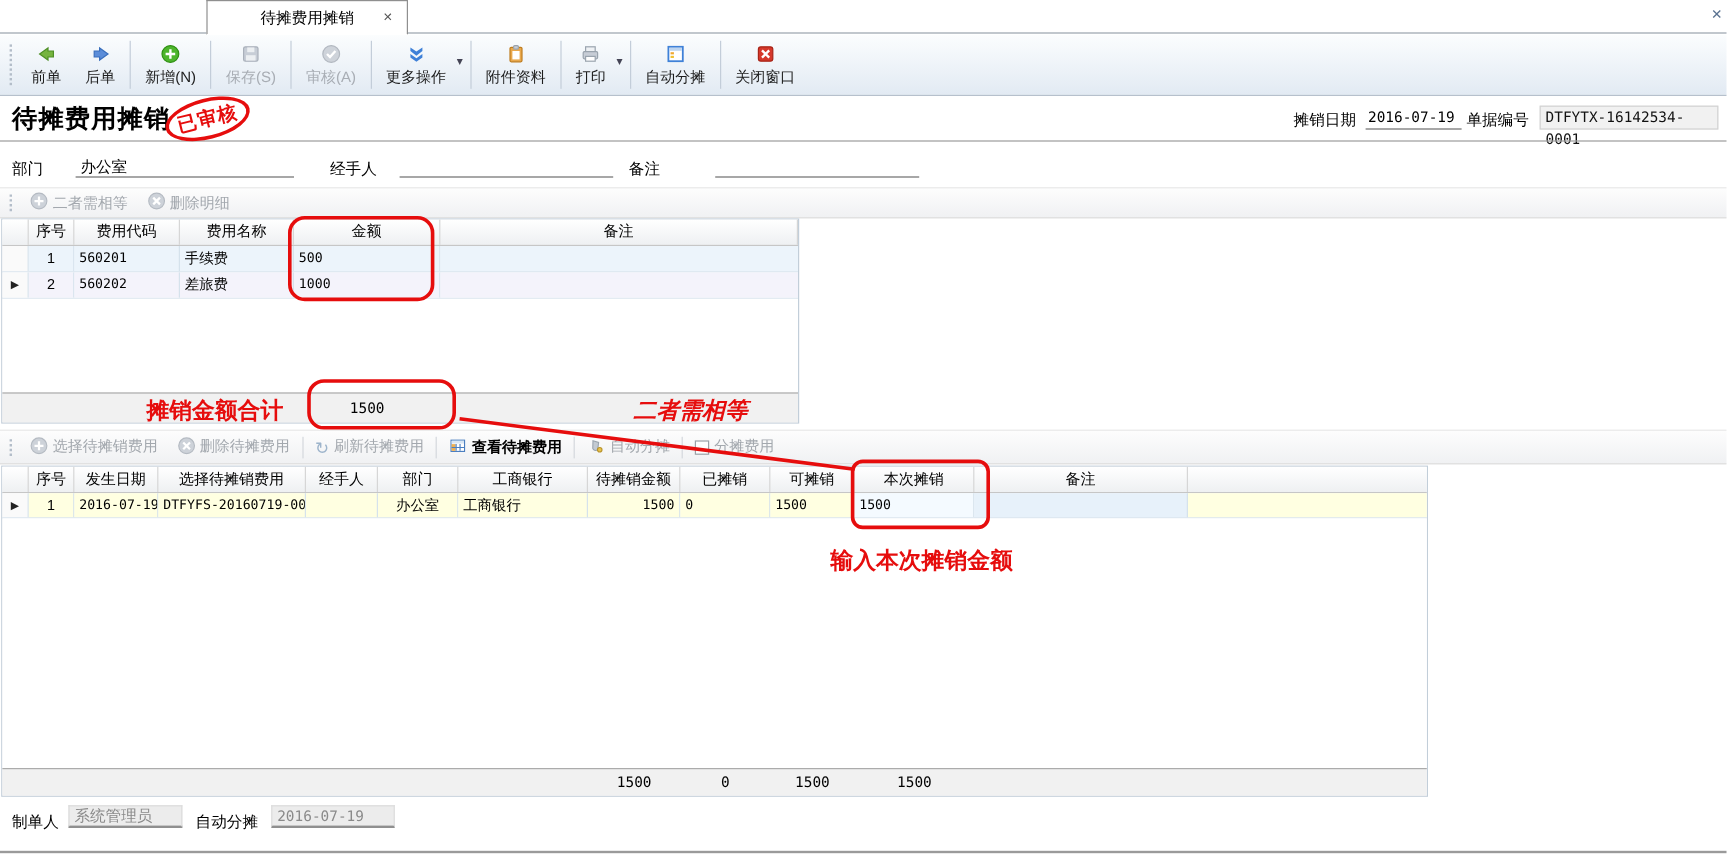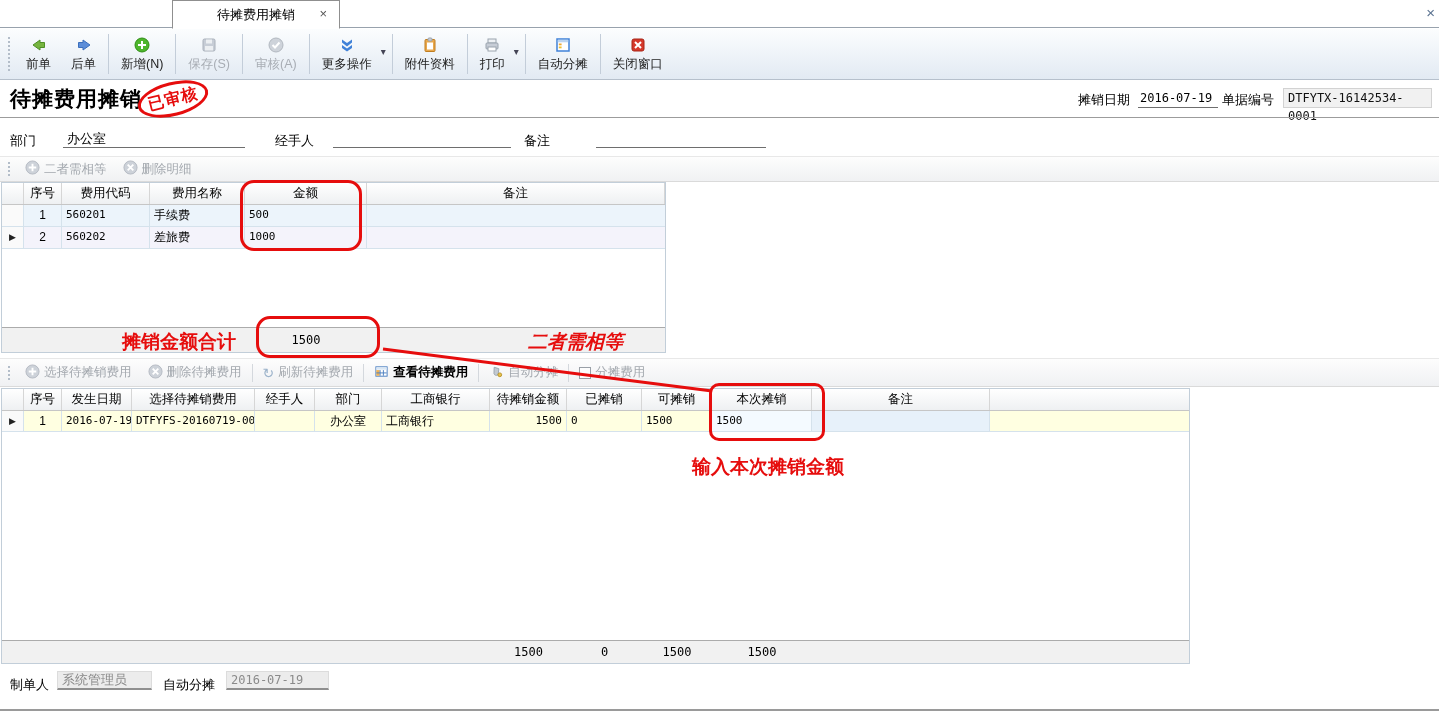--- a/index.html
+++ b/index.html
@@ -40,21 +40,21 @@
   .lab-dept { left:10px; top:132px; } .val-dept { left:63px; top:129px; width:182px; }
   .lab-hand { left:275px; top:132px; } .val-hand { left:333px; top:129px; width:178px; }
   .lab-rem  { left:524px; top:132px; } .val-rem  { left:596px; top:129px; width:170px; }
   
   .subbar { position:absolute; left:0; width:100%; height:26px; background:linear-gradient(#fdfdfd,#f0f1f3); border-top:1px solid #e8e8e8; border-bottom:1px solid #dadada; display:flex; align-items:center; padding-left:8px; }
   .subbar .grip { height:14px; margin:0 5px 0 0; }
   .sb1 { top:156px; }
   .sb2 { top:358px; height:29px; }
   .sbtn { display:flex; align-items:center; gap:4px; padding:2px 8px; font-size:12.5px; color:#1d1d1d; cursor:pointer; white-space:nowrap; }
   .sbtn.disabled { color:#a3a8ae; }
-  .sbtn.strong { font-weight:bold; color:#000; }
+  .sbtn.strong { font-weight:bold; color:#000;align-items:flex-end; }
   .ssep { width:1px; height:18px; background:#d4d8dd; margin:0 2px; }
   .cbx { width:12px; height:12px; background:#fdfdfd; border:1px solid #9aa0a7; display:inline-block; }
   .refresh-glyph { font-size:14px; color:#9db4cb; line-height:14px; }
   
   .grid { position:absolute; left:1px; border:1px solid #c2ced9; display:flex; flex-direction:column; background:#fff; }
   .g1 { top:182px; width:665px; height:171px; }
   .g2 { top:388px; width:1189px; height:276px; }
   .grow { display:flex; flex:none; }
   .ghead { height:22px; background:linear-gradient(#ffffff,#eef0f2); border-bottom:1px solid #c6c6c6; }
   .ghead .gc { border-right:1px solid #d6d6d6; text-align:center; font-size:12.5px; line-height:21px; color:#000; }

